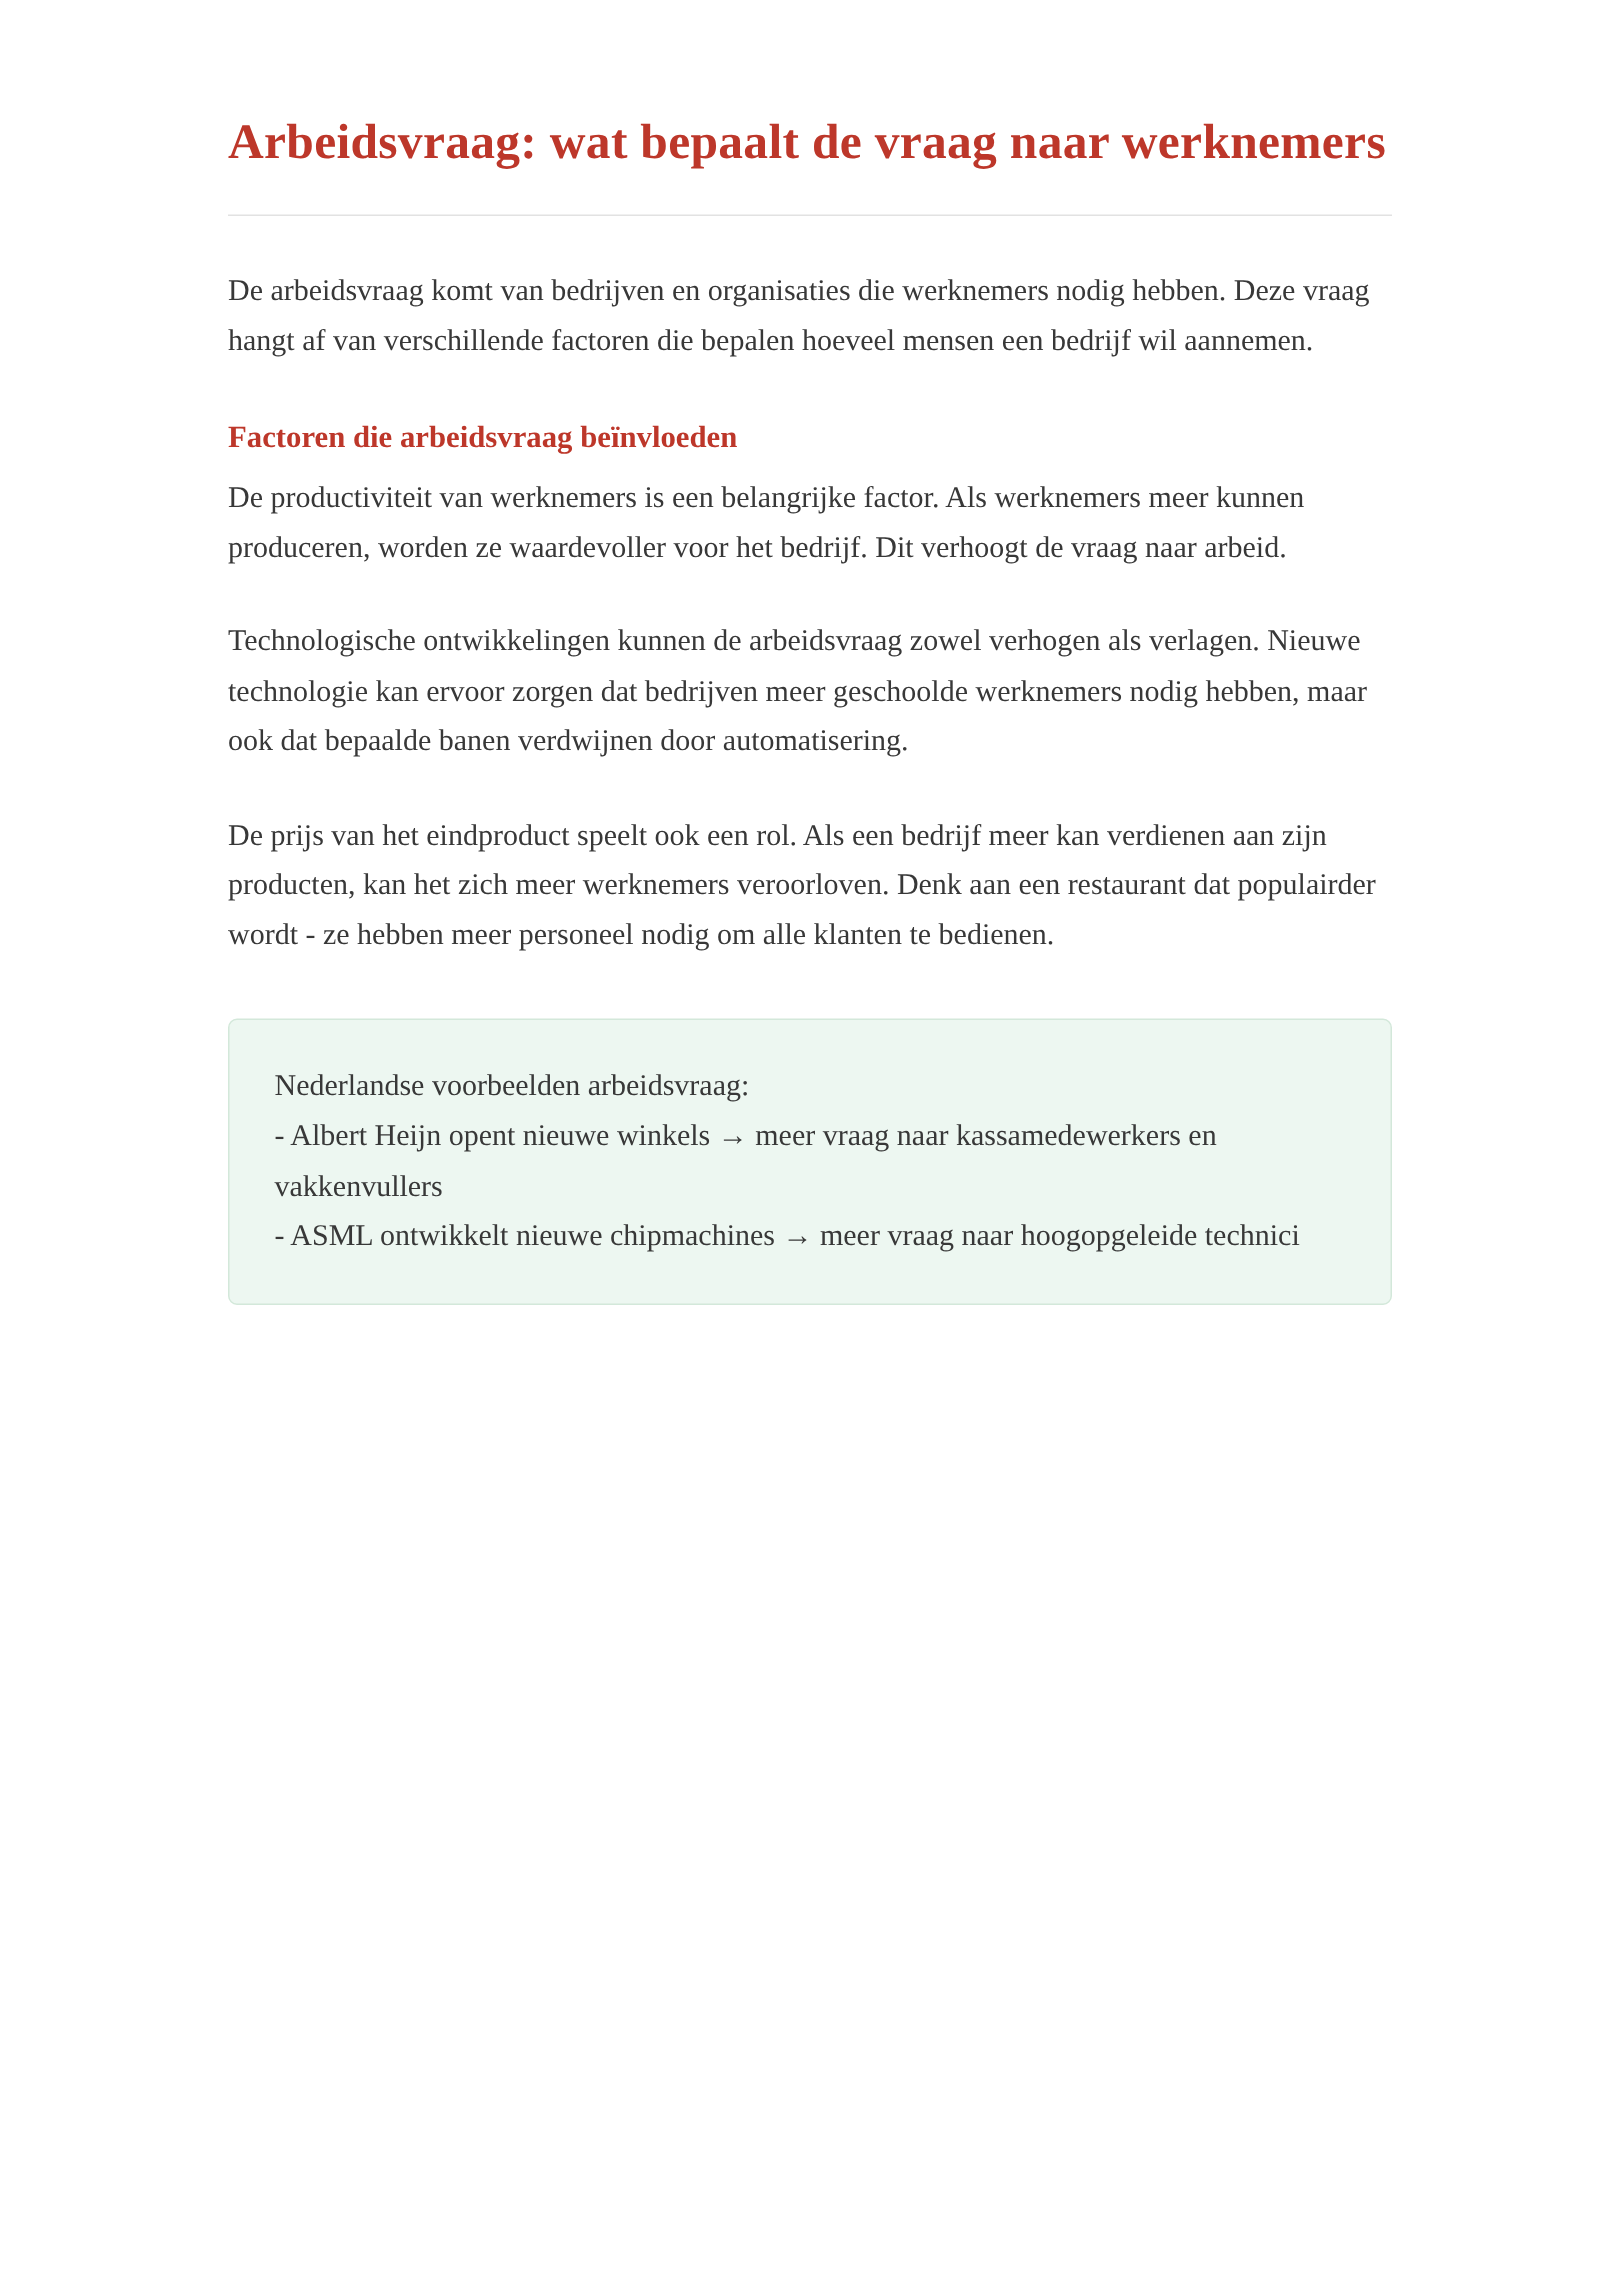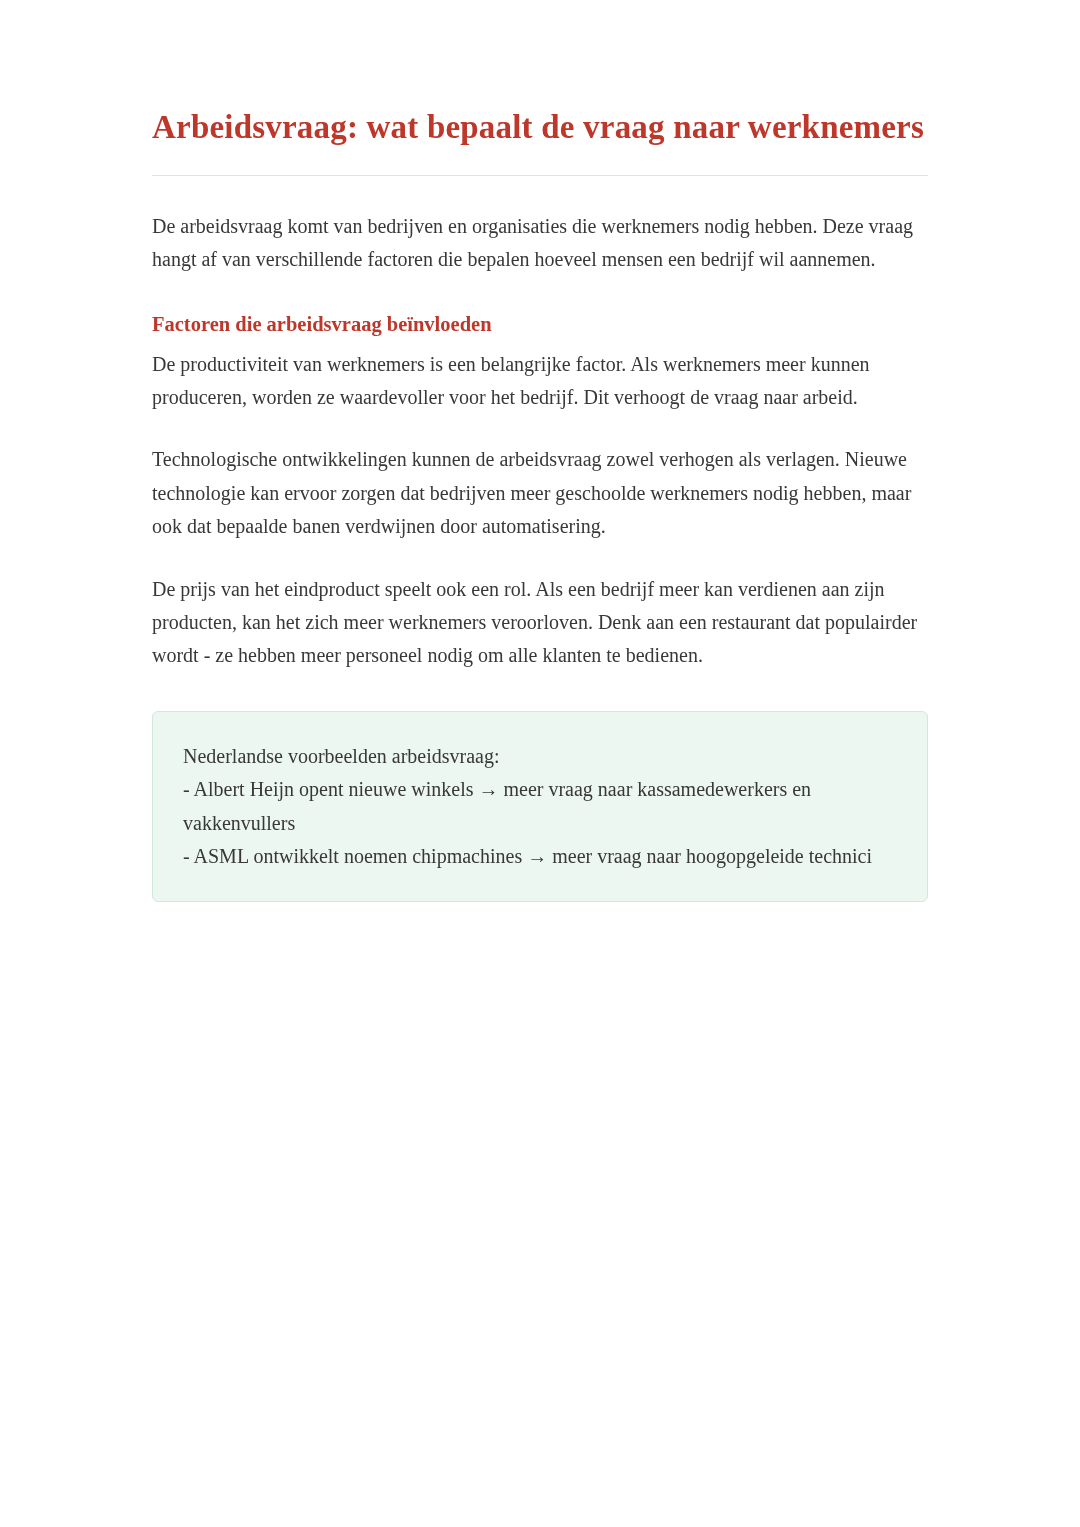--- a/index.html
+++ b/index.html
@@ -17,21 +17,21 @@
   }
   body {
     width: 1080px;
     min-height: 1527px;
     font-family: "Liberation Serif", "DejaVu Serif", serif;
     color: var(--body-text);
   }
   .page {
     width: 776px;
     margin: 0 auto;
-    padding-top: 104px;
+    padding-top: 72px;
     padding-bottom: 60px;
   }
   h1.title {
     color: var(--heading-color);
     font-size: 33px;
     line-height: 1.42;
     font-weight: 700;
     letter-spacing: 0.2px;
   }
   hr.divider {
@@ -80,17 +80,17 @@
 
   <p class="body-par">De productiviteit van werknemers is een belangrijke factor. Als werknemers meer kunnen produceren, worden ze waardevoller voor het bedrijf. Dit verhoogt de vraag naar arbeid.</p>
 
   <p class="body-par">Technologische ontwikkelingen kunnen de arbeidsvraag zowel verhogen als verlagen. Nieuwe technologie kan ervoor zorgen dat bedrijven meer geschoolde werknemers nodig hebben, maar ook dat bepaalde banen verdwijnen door automatisering.</p>
 
   <p class="body-par">De prijs van het eindproduct speelt ook een rol. Als een bedrijf meer kan verdienen aan zijn producten, kan het zich meer werknemers veroorloven. Denk aan een restaurant dat populairder wordt - ze hebben meer personeel nodig om alle klanten te bedienen.</p>
 
   <div class="example-box">
     <div class="box-line">Nederlandse voorbeelden arbeidsvraag:</div>
     <div class="box-line">- Albert Heijn opent nieuwe winkels → meer vraag naar kassamedewerkers en vakkenvullers</div>
-    <div class="box-line">- ASML ontwikkelt noemen chipmachines → meer vraag naar hoogopgeleide technici</div>
+    <div class="box-line">- ASML ontwikkelt nieuwe chipmachines → meer vraag naar hoogopgeleide technici</div>
   </div>
 
 
 </main>
 
 </body></html>

